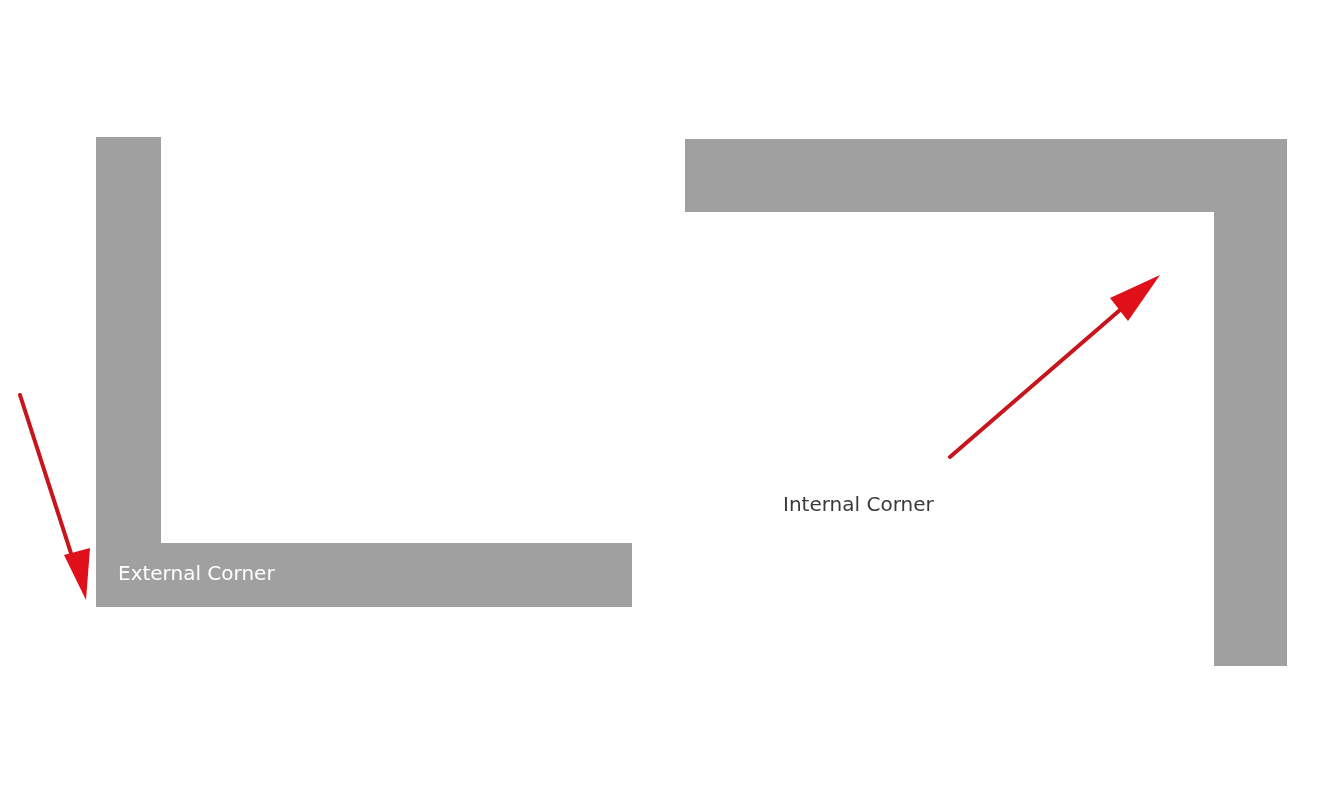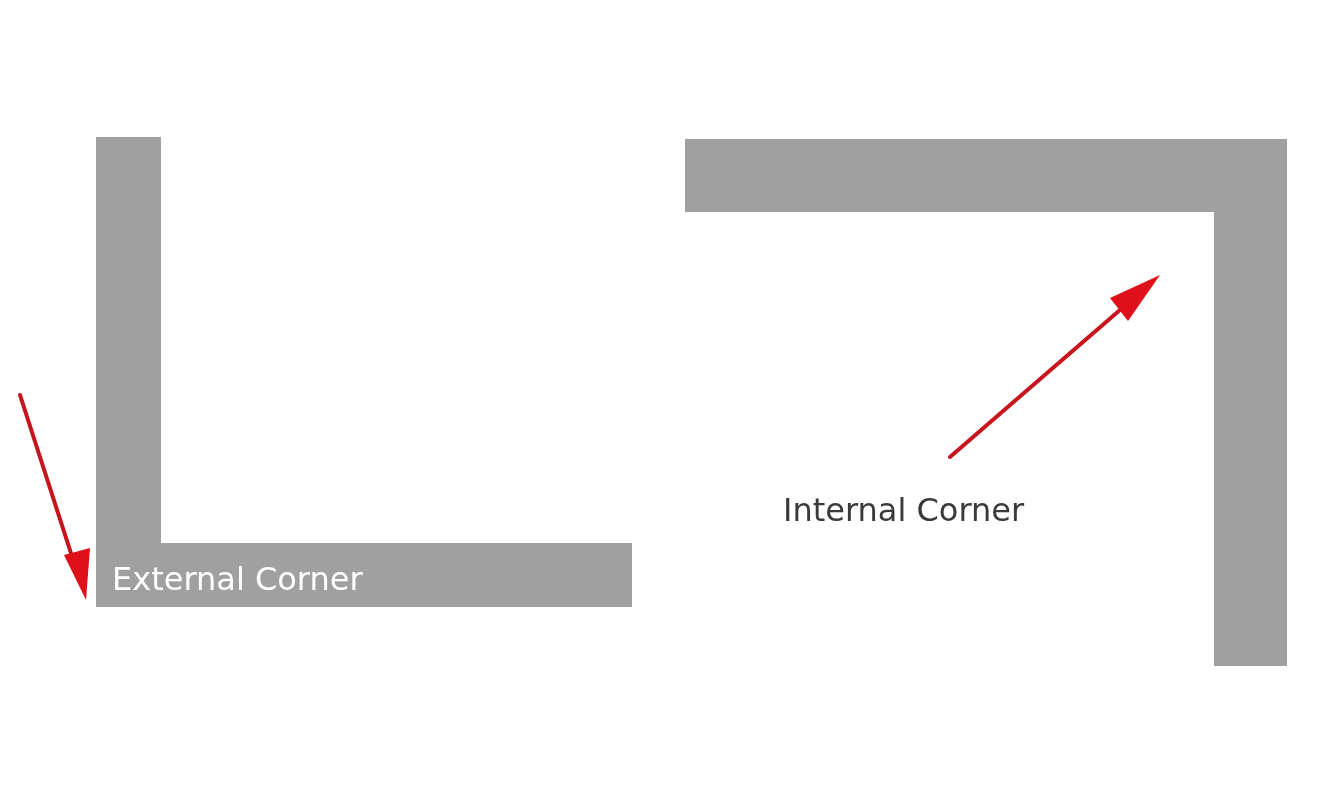--- a/index.html
+++ b/index.html
@@ -1,27 +1,27 @@
 <!DOCTYPE html>
 <html><head>
   <meta charset="utf-8">
   <style>
     html, body { margin: 0; padding: 0; background: #ffffff; }
     body { width: 1320px; height: 800px; position: relative; overflow: hidden; font-family: "DejaVu Sans", sans-serif; }
     .bar { position: absolute; background: #a0a0a0; }
-    .label { position: absolute; font-size: 32px; line-height: 1; white-space: nowrap; }
+    .label { position: absolute; font-size: 20px; line-height: 1; white-space: nowrap; }
     svg.arrows { position: absolute; left: 0; top: 0; }
   </style>
 </head>
 <body>
 
 <div>
   <div class="bar" style="left:96px; top:137px; width:65px; height:470px;"></div>
   <div class="bar" style="left:96px; top:543px; width:536px; height:64px;"></div>
-  <div class="label" style="left:112px; top:563px; color:#ffffff;">External Corner</div>
+  <div class="label" style="left:118px; top:563px; color:#ffffff;">External Corner</div>
 </div>
 
 <div>
   <div class="bar" style="left:685px; top:139px; width:602px; height:73px;"></div>
   <div class="bar" style="left:1214px; top:139px; width:73px; height:527px;"></div>
   <div class="label" style="left:783px; top:494px; color:#3a3a3a;">Internal Corner</div>
 </div>
 
 <svg class="arrows" width="1320" height="800" viewBox="0 0 1320 800">
   <defs>

